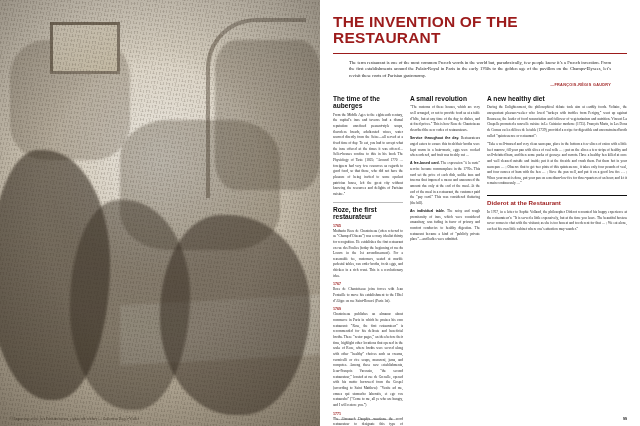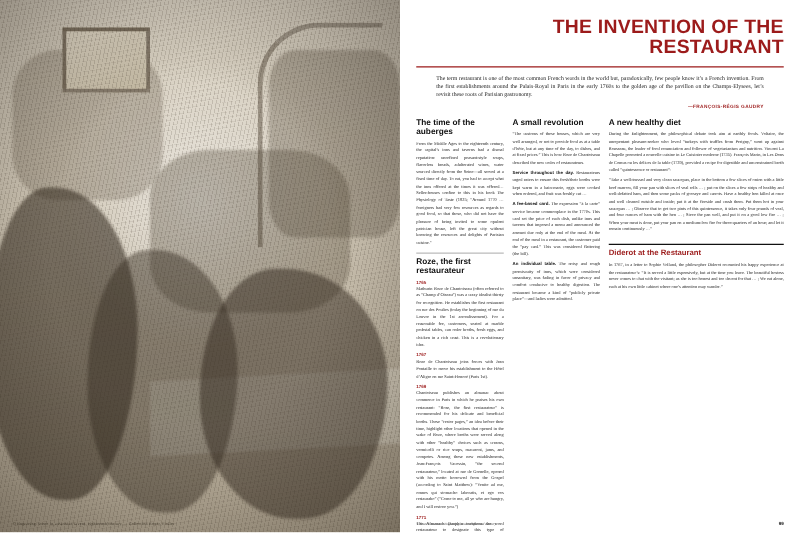--- a/index.html
+++ b/index.html
@@ -72,21 +72,21 @@
     background: #ffffff;
     padding: 14px 13px 10px 13px;
     position: relative;
   }
   .headline {
     font-family: "Liberation Sans", sans-serif;
     font-weight: bold;
     font-size: 15.5px;
     letter-spacing: .2px;
     color: #9c1b1b;
-    text-align: right;
+    text-align: left;
     line-height: 1.05;
     margin-bottom: 6px;
   }
   .rule-red { height: 1px; background: #9c1b1b; margin: 0 0 6px 0; }
   .standfirst {
     font-size: 4.6px;
     line-height: 1.5;
     text-align: justify;
     color: #1a1a1a;
     padding: 0 16px;

